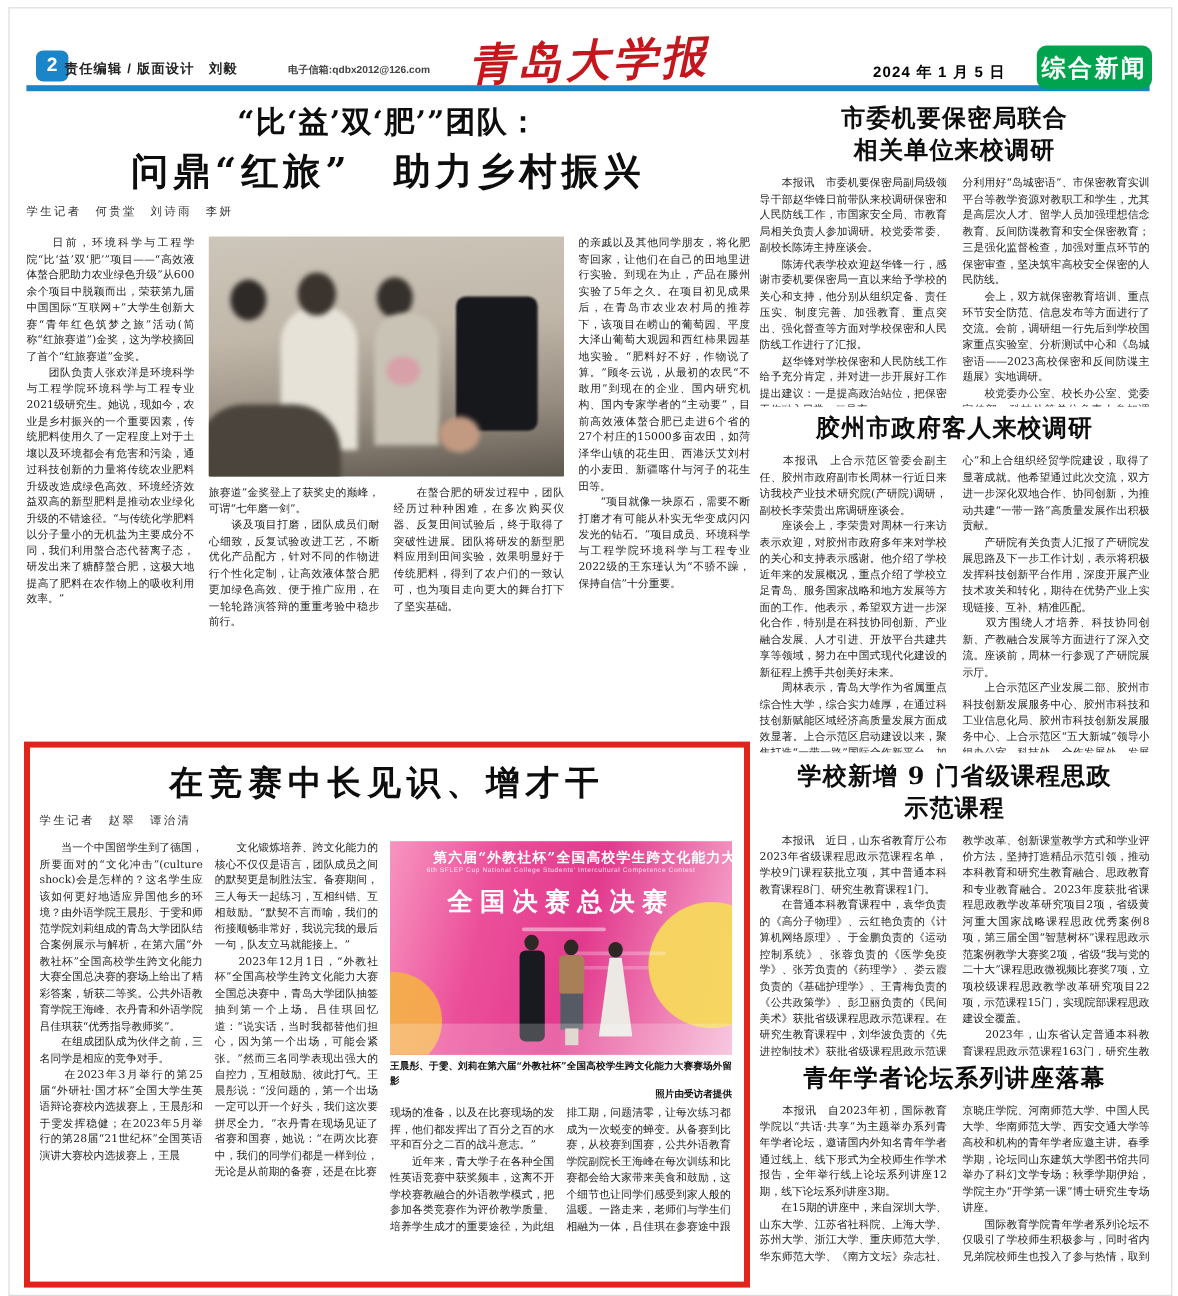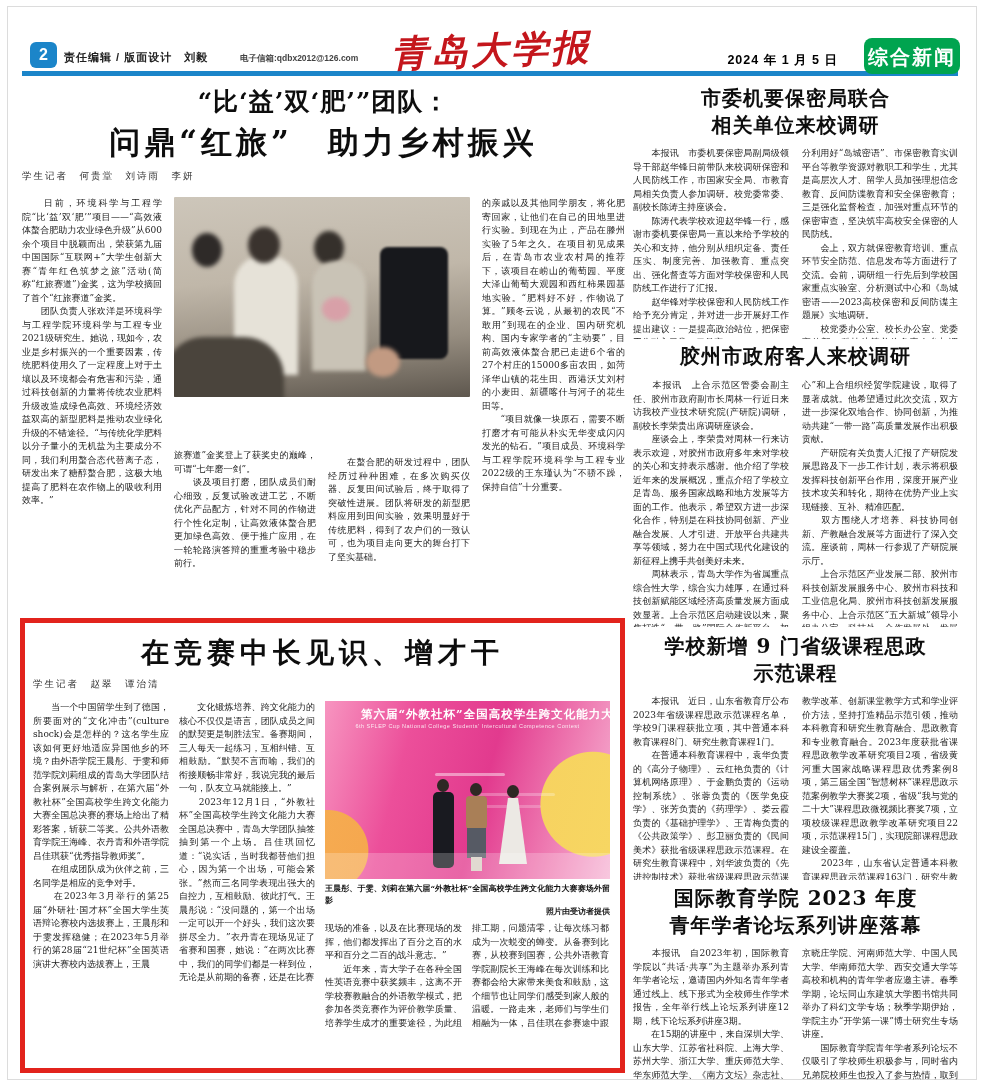--- a/index.html
+++ b/index.html
@@ -5,21 +5,21 @@
   html,body{margin:0;padding:0;background:#e8e8e8;}
   .page{position:relative;width:982px;height:1080px;background:#ffffff;overflow:hidden;
         font-family:"Liberation Sans",sans-serif;color:#1a1a1a;}
   .page-frame{position:absolute;inset:6px 5px 0 7px;border:1px solid #dcdcdc;pointer-events:none;}
 
   
   .hdr{position:absolute;left:22px;top:30px;right:22px;height:46px;}
   .hdr-bar{position:absolute;left:0;right:2px;top:41px;height:5px;background:#1b85c9;}
   .pagenum{position:absolute;left:8px;top:12px;width:27px;height:26px;background:#1b85c9;
            border-radius:6px;color:#fff;font-weight:bold;font-size:16px;line-height:26px;text-align:center;}
-  .editor{position:absolute;left:42px;top:20px;font-size:11px;font-weight:bold;color:#222;letter-spacing:1px;}
+  .editor{position:absolute;left:32px;top:20px;font-size:11px;font-weight:bold;color:#222;letter-spacing:1px;}
   .email{position:absolute;left:218px;top:23px;font-size:8.5px;color:#444;font-weight:bold;}
   .masthead{position:absolute;left:50%;top:-4px;transform:translateX(-50%) rotate(-2deg);
             font-family:"DejaVu Serif",serif;font-style:italic;font-weight:bold;
             font-size:37px;color:#c4161c;letter-spacing:3px;white-space:nowrap;}
   .hdr-date{position:absolute;right:122px;top:22px;font-size:12.5px;font-weight:bold;color:#000000;letter-spacing:1px;}
   .section-badge{position:absolute;right:0;top:8px;width:96px;height:36px;background:#00a44f;
                  border-radius:8px;color:#fff;font-weight:bold;font-size:20px;line-height:38px;
                  text-align:center;letter-spacing:2px;}
 
   
@@ -31,21 +31,21 @@
   
   .left-group{position:absolute;left:22px;top:85px;width:603px;}
   .art-a-h1{font-size:25px;letter-spacing:1px;}
   .art-a-h2{font-size:31px;letter-spacing:4px;margin-top:4px;}
   .body-a{display:flex;gap:12px;margin-top:14px;height:418px;}
   .body-a .c1{width:140px;height:100%;}
   .mid-a{width:296px;}
   .photo-a{position:relative;width:296px;height:200px;overflow:hidden;border-radius:1px;
            background:linear-gradient(175deg,#cdc6ba 0%,#c0b7a9 40%,#968d80 72%,#5e574e 100%);}
   .pa{position:absolute;filter:blur(2px);}
-  .mid-a-cols{display:flex;gap:12px;margin-top:8px;height:210px;align-items:center;}
+  .mid-a-cols{display:flex;gap:12px;margin-top:8px;height:210px;}
   .mid-a-cols .col{width:142px;}
   .body-a .c4{width:143px;height:100%;}
 
   
   .art-b{position:absolute;left:20px;top:618px;width:605px;height:455px;
          border:5px solid #e2231c;background:#fff;box-sizing:border-box;padding:8px 8px 0 8px;}
   .art-b-h1{font-size:21px;letter-spacing:1px;margin-top:2px;}
   .art-b-h2{font-size:28px;letter-spacing:5px;margin-top:3px;text-align:center;}
   .body-b{display:flex;gap:10px;margin-top:10px;height:330px;}
   .body-b .c1,.body-b .c2{width:136px;height:100%;}
@@ -142,20 +142,21 @@
       <div class="col c1">　　当一个中国留学生到了德国，所要面对的“文化冲击”(culture shock)会是怎样的？这名学生应该如何更好地适应异国他乡的环境？由外语学院王晨彤、于雯和师范学院刘莉组成的青岛大学团队结合案例展示与解析，在第六届“外教社杯”全国高校学生跨文化能力大赛全国总决赛的赛场上给出了精彩答案，斩获二等奖。公共外语教育学院王海峰、衣丹青和外语学院吕佳琪获“优秀指导教师奖”。
 　　在组成团队成为伙伴之前，三名同学是相应的竞争对手。
 　　在2023年3月举行的第25届“外研社·国才杯”全国大学生英语辩论赛校内选拔赛上，王晨彤和于雯发挥稳健；在2023年5月举行的第28届“21世纪杯”全国英语演讲大赛校内选拔赛上，王晨</div>
       <div class="col c2">　　文化锻炼培养、跨文化能力的核心不仅仅是语言，团队成员之间的默契更是制胜法宝。备赛期间，三人每天一起练习，互相纠错、互相鼓励。“默契不言而喻，我们的衔接顺畅非常好，我说完我的最后一句，队友立马就能接上。”
 　　2023年12月1日，“外教社杯”全国高校学生跨文化能力大赛全国总决赛中，青岛大学团队抽签抽到第一个上场。吕佳琪回忆道：“说实话，当时我都替他们担心，因为第一个出场，可能会紧张。”然而三名同学表现出强大的自控力，互相鼓励、彼此打气。王晨彤说：“没问题的，第一个出场一定可以开一个好头，我们这次要拼尽全力。”衣丹青在现场见证了省赛和国赛，她说：“在两次比赛中，我们的同学们都是一样到位，无论是从前期的备赛，还是在比赛</div>
 
       <div class="right-b">
         <div class="photo-b">
           <div class="pb-t1">第六届“外教社杯”全国高校学生跨文化能力大赛</div>
           <div class="pb-t2">6th SFLEP Cup National College Students' Intercultural Competence Contest</div>
+          <div class="pb-t3">全国决赛总决赛</div>
           <div class="pb-line" style="left:110px;top:72px;width:70px;"></div>
           <div class="pb-line" style="left:150px;top:92px;width:80px;opacity:.6;"></div>
           <div class="pb-line" style="left:150px;top:104px;width:66px;opacity:.5;"></div>
 
           <div class="pb-head" style="left:112px;top:78px;"></div>
           <div class="pb" style="left:108px;top:91px;width:21px;height:76px;border-radius:5px;background:#191a20;"></div>
           <div class="pb-head" style="left:145px;top:82px;"></div>
           <div class="pb" style="left:141px;top:95px;width:21px;height:33px;border-radius:4px;background:#a97f57;"></div>
           <div class="pb" style="left:142px;top:127px;width:19px;height:30px;background:#565a64;"></div>
           <div class="pb" style="left:146px;top:156px;width:11px;height:14px;background:#d9cfc4;"></div>
@@ -209,21 +210,20 @@
       <div class="rg-body">
         <div class="col">　　本报讯　近日，山东省教育厅公布2023年省级课程思政示范课程名单，学校9门课程获批立项，其中普通本科教育课程8门、研究生教育课程1门。
 　　在普通本科教育课程中，袁华负责的《高分子物理》、云红艳负责的《计算机网络原理》、于金鹏负责的《运动控制系统》、张蓉负责的《医学免疫学》、张芳负责的《药理学》、娄云霞负责的《基础护理学》、王青梅负责的《公共政策学》、彭卫丽负责的《民间美术》获批省级课程思政示范课程。在研究生教育课程中，刘华波负责的《先进控制技术》获批省级课程思政示范课程。
 　　学校紧紧围绕全面提高人才培养质量这一核心点，大力推进省级课程思政教学研究示范中心建设，通过深化</div>
         <div class="col">教学改革、创新课堂教学方式和学业评价方法，坚持打造精品示范引领，推动本科教育和研究生教育融合、思政教育和专业教育融合。2023年度获批省课程思政教学改革研究项目2项，省级黄河重大国家战略课程思政优秀案例8项，第三届全国“智慧树杯”课程思政示范案例教学大赛奖2项，省级“我与党的二十大”课程思政微视频比赛奖7项，立项校级课程思政教学改革研究项目22项，示范课程15门，实现院部课程思政建设全覆盖。
 　　2023年，山东省认定普通本科教育课程思政示范课程163门，研究生教育课程思政示范课程43门。学校将继续加强对课程思政示范课程的建设和管理，以点带面、选树典型，形成“院院有精品，门门有思政，课课有特色，人人重育人”的局面。(刘洋)</div>
       </div>
     </div>
 
     <div class="art-f">
-      <div class="hl rg-head2">国际教育学院 2023 年度</div>
       <div class="hl rg-head2">青年学者论坛系列讲座落幕</div>
       <div class="rg-body">
         <div class="col">　　本报讯　自2023年初，国际教育学院以“共话·共享”为主题举办系列青年学者论坛，邀请国内外知名青年学者通过线上、线下形式为全校师生作学术报告，全年举行线上论坛系列讲座12期，线下论坛系列讲座3期。
 　　在15期的讲座中，来自深圳大学、山东大学、江苏省社科院、上海大学、苏州大学、浙江大学、重庆师范大学、华东师范大学、《南方文坛》杂志社、山东大学、扬州大学、云南大学、南</div>
         <div class="col">京晓庄学院、河南师范大学、中国人民大学、华南师范大学、西安交通大学等高校和机构的青年学者应邀主讲。春季学期，论坛同山东建筑大学图书馆共同举办了科幻文学专场；秋季学期伊始，学院主办“开学第一课”博士研究生专场讲座。
 　　国际教育学院青年学者系列论坛不仅吸引了学校师生积极参与，同时省内兄弟院校师生也投入了参与热情，取到了良好反响。(甘文慧)</div>
       </div>
     </div>
 
   </div>

